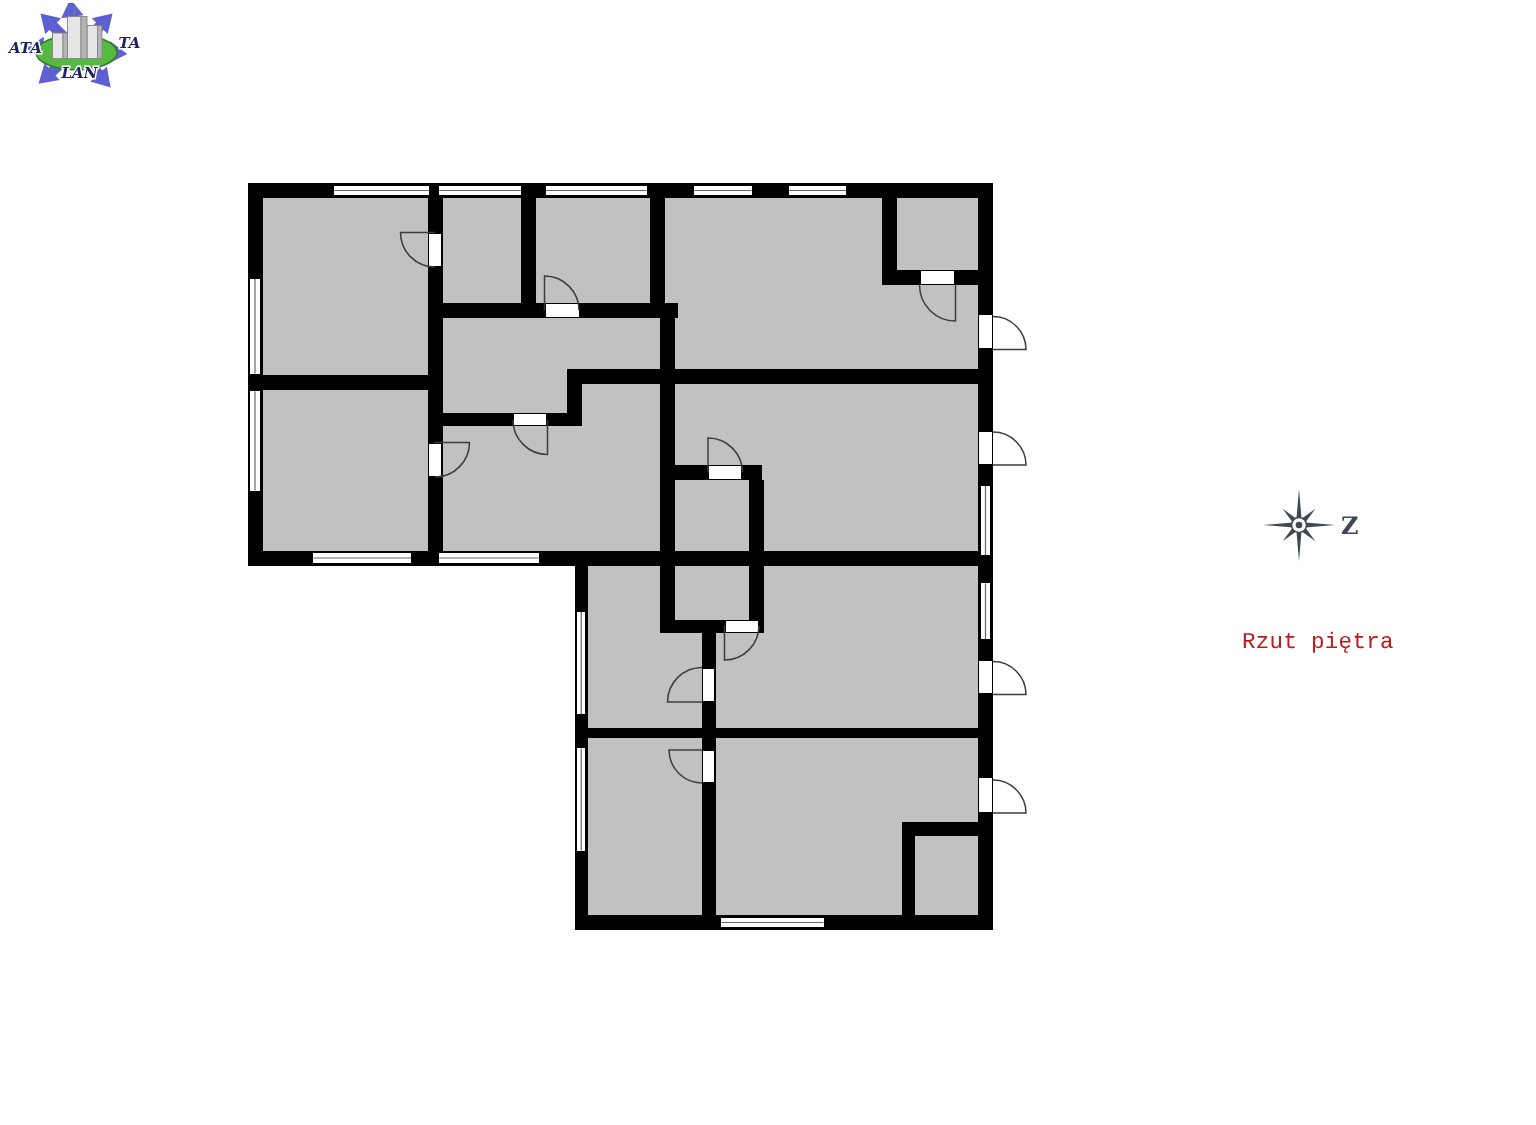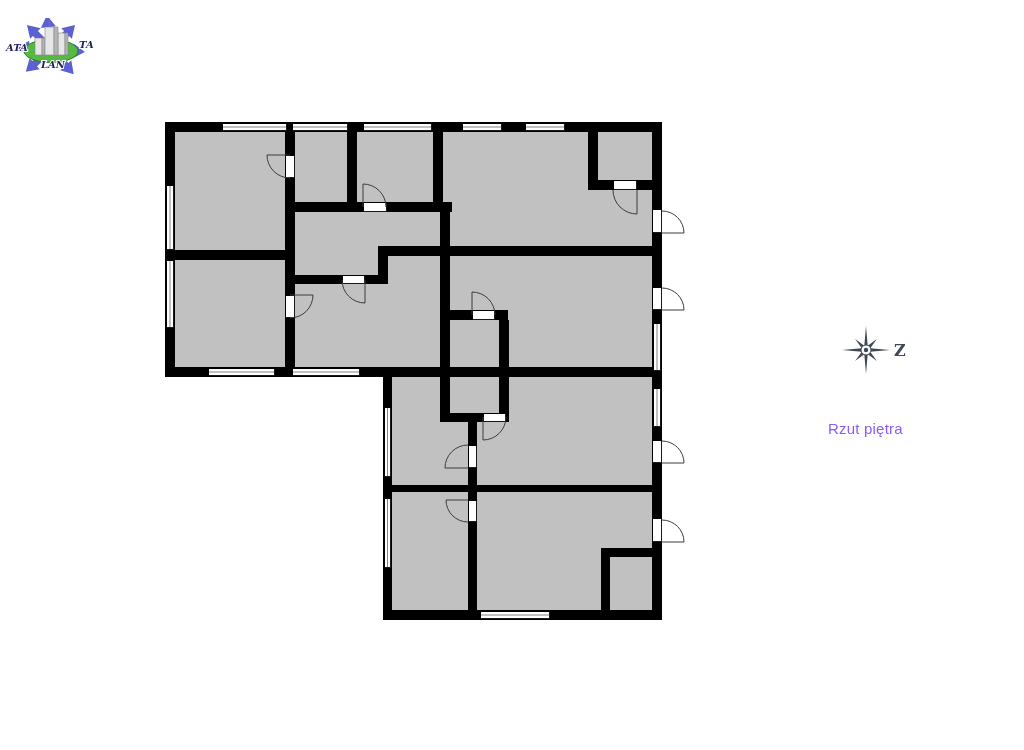--- a/index.html
+++ b/index.html
@@ -2,22 +2,22 @@
 <html><head>
 <meta charset="utf-8">
 <style>
   html,body{margin:0;padding:0;}
   body{
     width:1024px;height:750px;position:relative;background:#ffffff;
     font-family:"Liberation Sans", sans-serif;overflow:hidden;
   }
   .abs{position:absolute;}
   #plan-title{
-    font-size:15px;color:#8b5cf6;letter-spacing:.2px;
-    font-family:Liberation Sans, sans-serif;
+    font-size:15px;color:#b91c1c;letter-spacing:.2px;
+    font-family:Liberation Mono, monospace;
   }
   svg{display:block;}
 </style>
 </head>
 <body>
 
 <div class="abs" style="left:0;top:0;">
   <svg width="1024" height="750" viewBox="0 0 1024 750">
     <g>
         <rect x="170" y="127" width="487" height="245" fill="#c1c1c1"></rect>
@@ -103,21 +103,21 @@
         <path d="M662,310 L684,310 A22 22 0 0 0 662,288" fill="none" stroke="#3c3c3c" stroke-width="1"></path>
         <path d="M483,417 L483,440 A23 23 0 0 0 506,417" fill="none" stroke="#3c3c3c" stroke-width="1"></path>
         <path d="M468,468 L445,468 A23 23 0 0 1 468,445" fill="none" stroke="#3c3c3c" stroke-width="1"></path>
         <path d="M662,463 L684,463 A22 22 0 0 0 662,441" fill="none" stroke="#3c3c3c" stroke-width="1"></path>
         <path d="M468,500 L446,500 A22 22 0 0 0 468,522" fill="none" stroke="#3c3c3c" stroke-width="1"></path>
         <path d="M662,542 L684,542 A22 22 0 0 0 662,520" fill="none" stroke="#3c3c3c" stroke-width="1"></path>
       </g>
   </svg>
 </div>
 
-<div class="abs" style="left:2px;top:18px;">
+<div class="abs" style="left:2px;top:2px;">
   <svg width="104" height="60" viewBox="0 0 104 60">
     <g>
         <path d="M10,-3.5 L22,-3.5 L22,-7.5 L34,0 L22,7.5 L22,3.5 L10,3.5 Z" transform="translate(49,31) rotate(182)" fill="#5c60d0"></path>
         <path d="M10,-3.5 L22,-3.5 L22,-7.5 L34,0 L22,7.5 L22,3.5 L10,3.5 Z" transform="translate(49,31) rotate(225)" fill="#5c60d0"></path>
         <path d="M10,-3.5 L22,-3.5 L22,-7.5 L34,0 L22,7.5 L22,3.5 L10,3.5 Z" transform="translate(49,31) rotate(263)" fill="#5c60d0"></path>
         <path d="M10,-3.5 L22,-3.5 L22,-7.5 L34,0 L22,7.5 L22,3.5 L10,3.5 Z" transform="translate(49,31) rotate(315)" fill="#5c60d0"></path>
         <path d="M10,-3.5 L22,-3.5 L22,-7.5 L34,0 L22,7.5 L22,3.5 L10,3.5 Z" transform="translate(49,31) rotate(5)" fill="#5c60d0"></path>
         <path d="M10,-3.5 L22,-3.5 L22,-7.5 L34,0 L22,7.5 L22,3.5 L10,3.5 Z" transform="translate(49,31) rotate(48)" fill="#5c60d0"></path>
         <path d="M10,-3.5 L22,-3.5 L22,-7.5 L34,0 L22,7.5 L22,3.5 L10,3.5 Z" transform="translate(49,31) rotate(138)" fill="#5c60d0"></path>
       </g>

